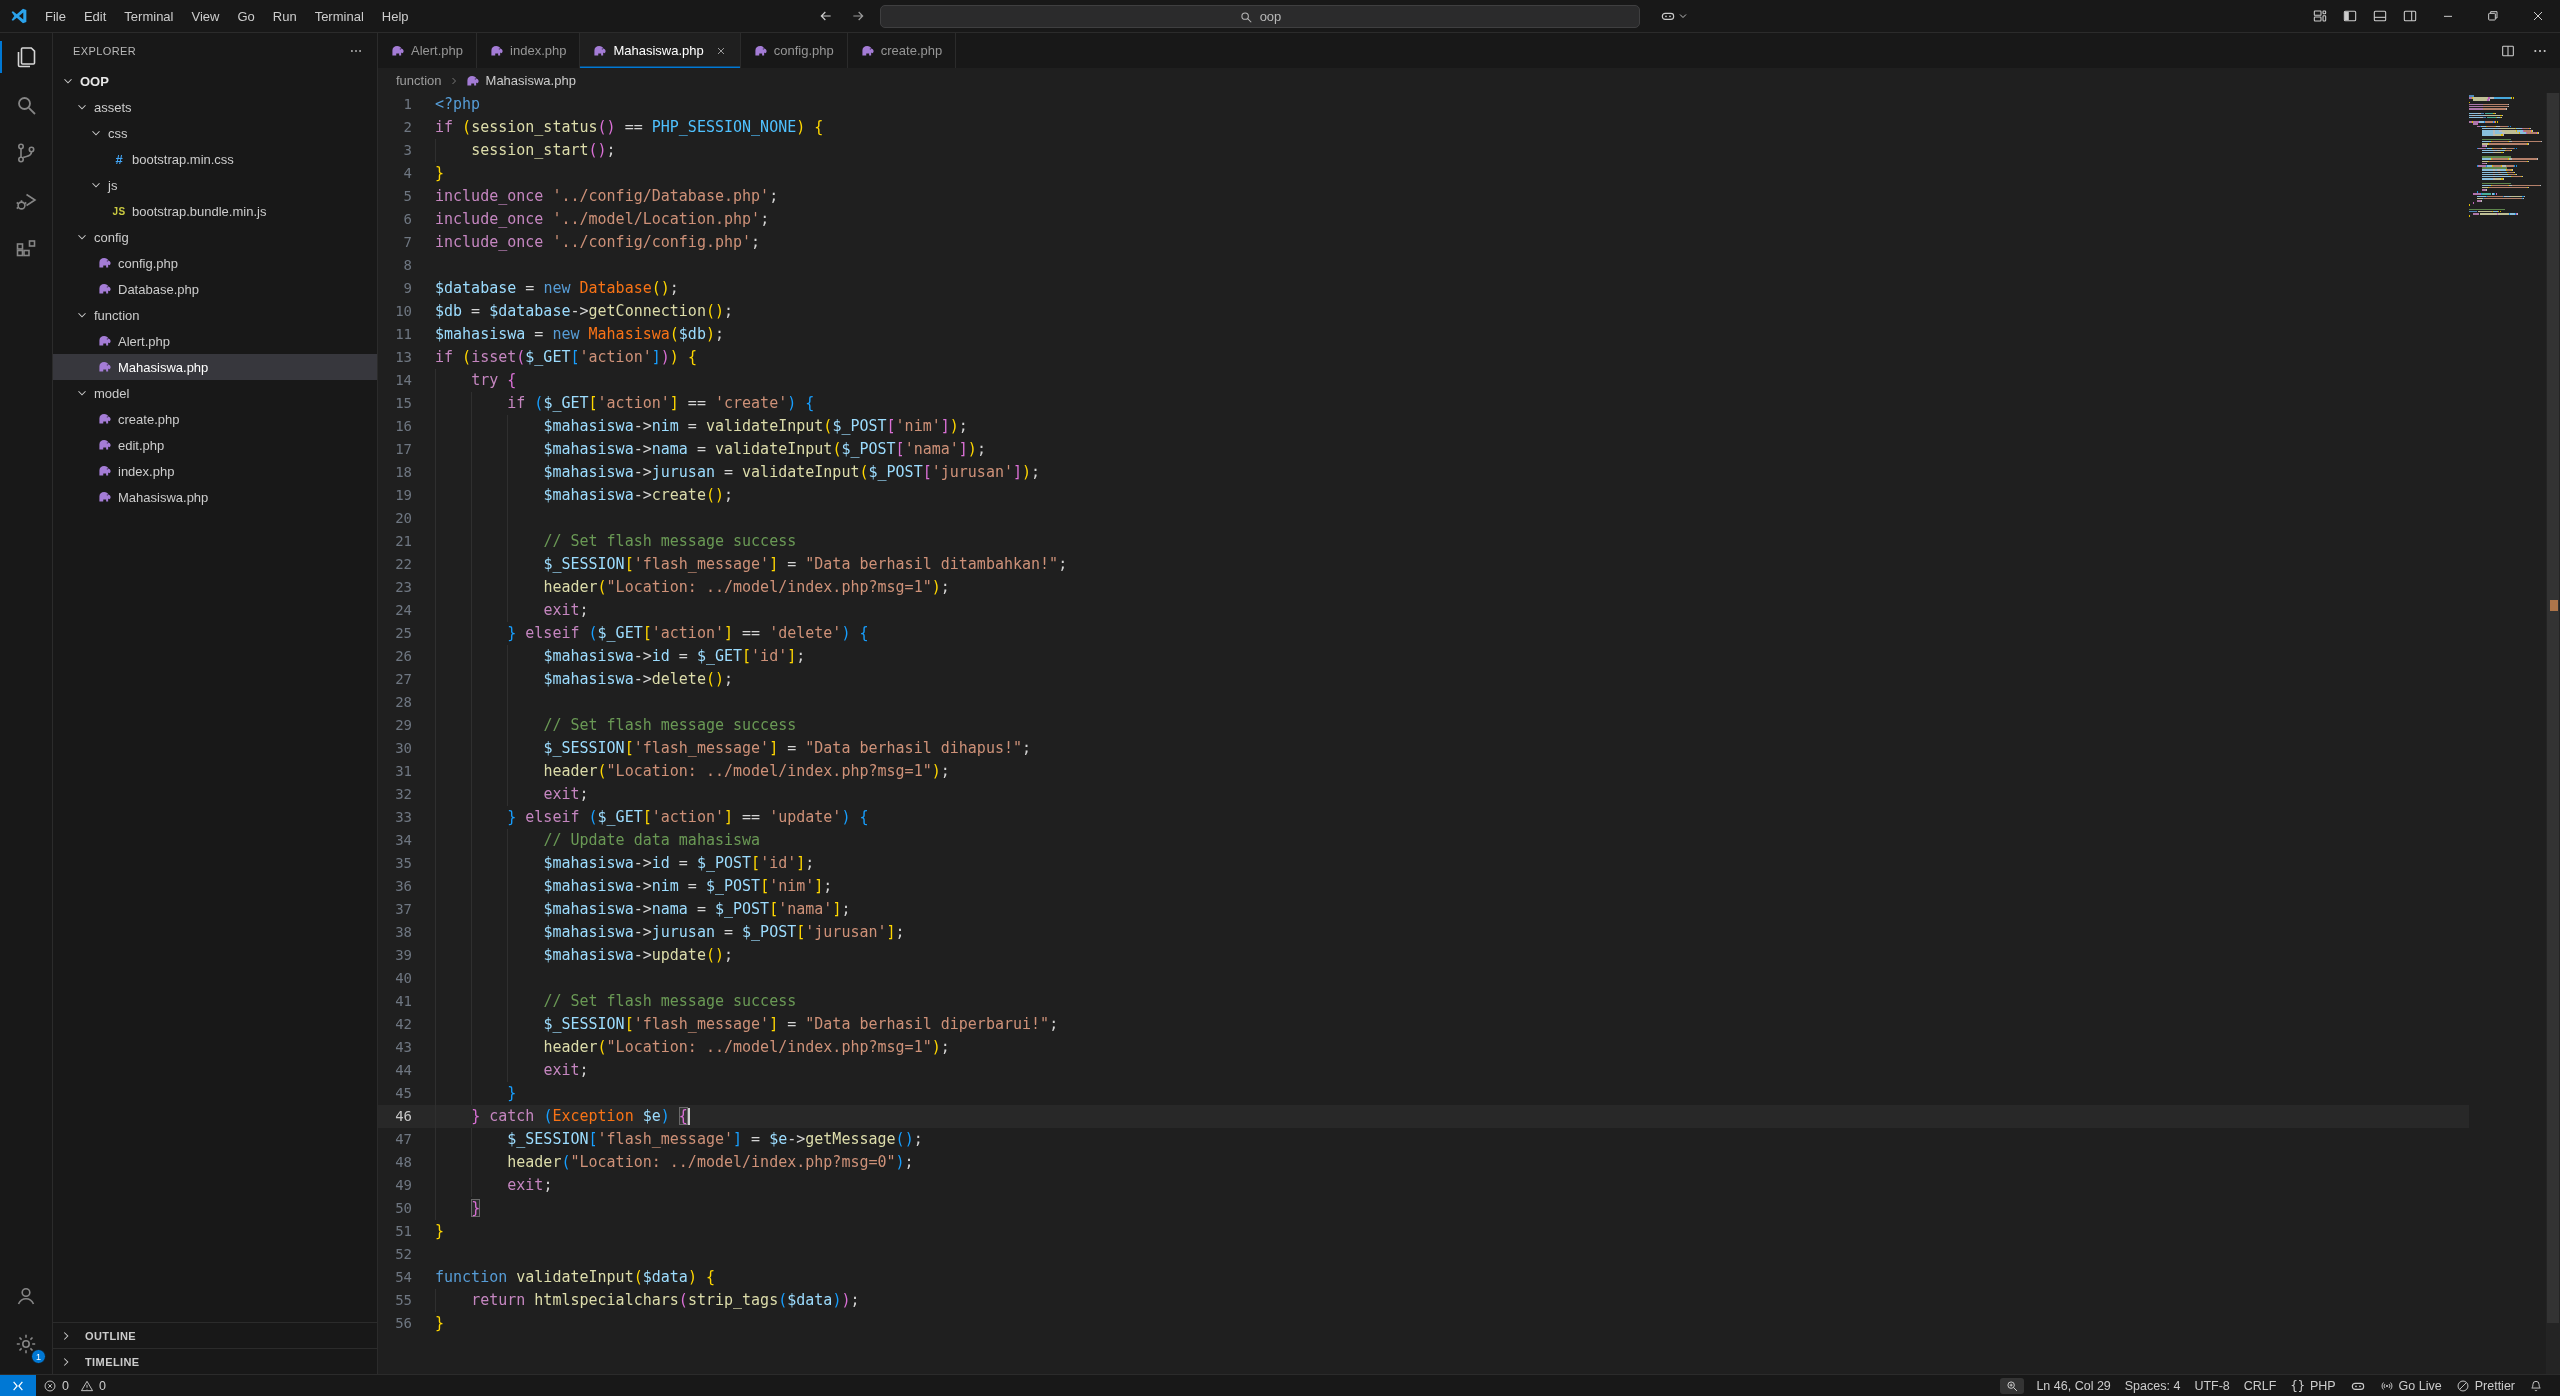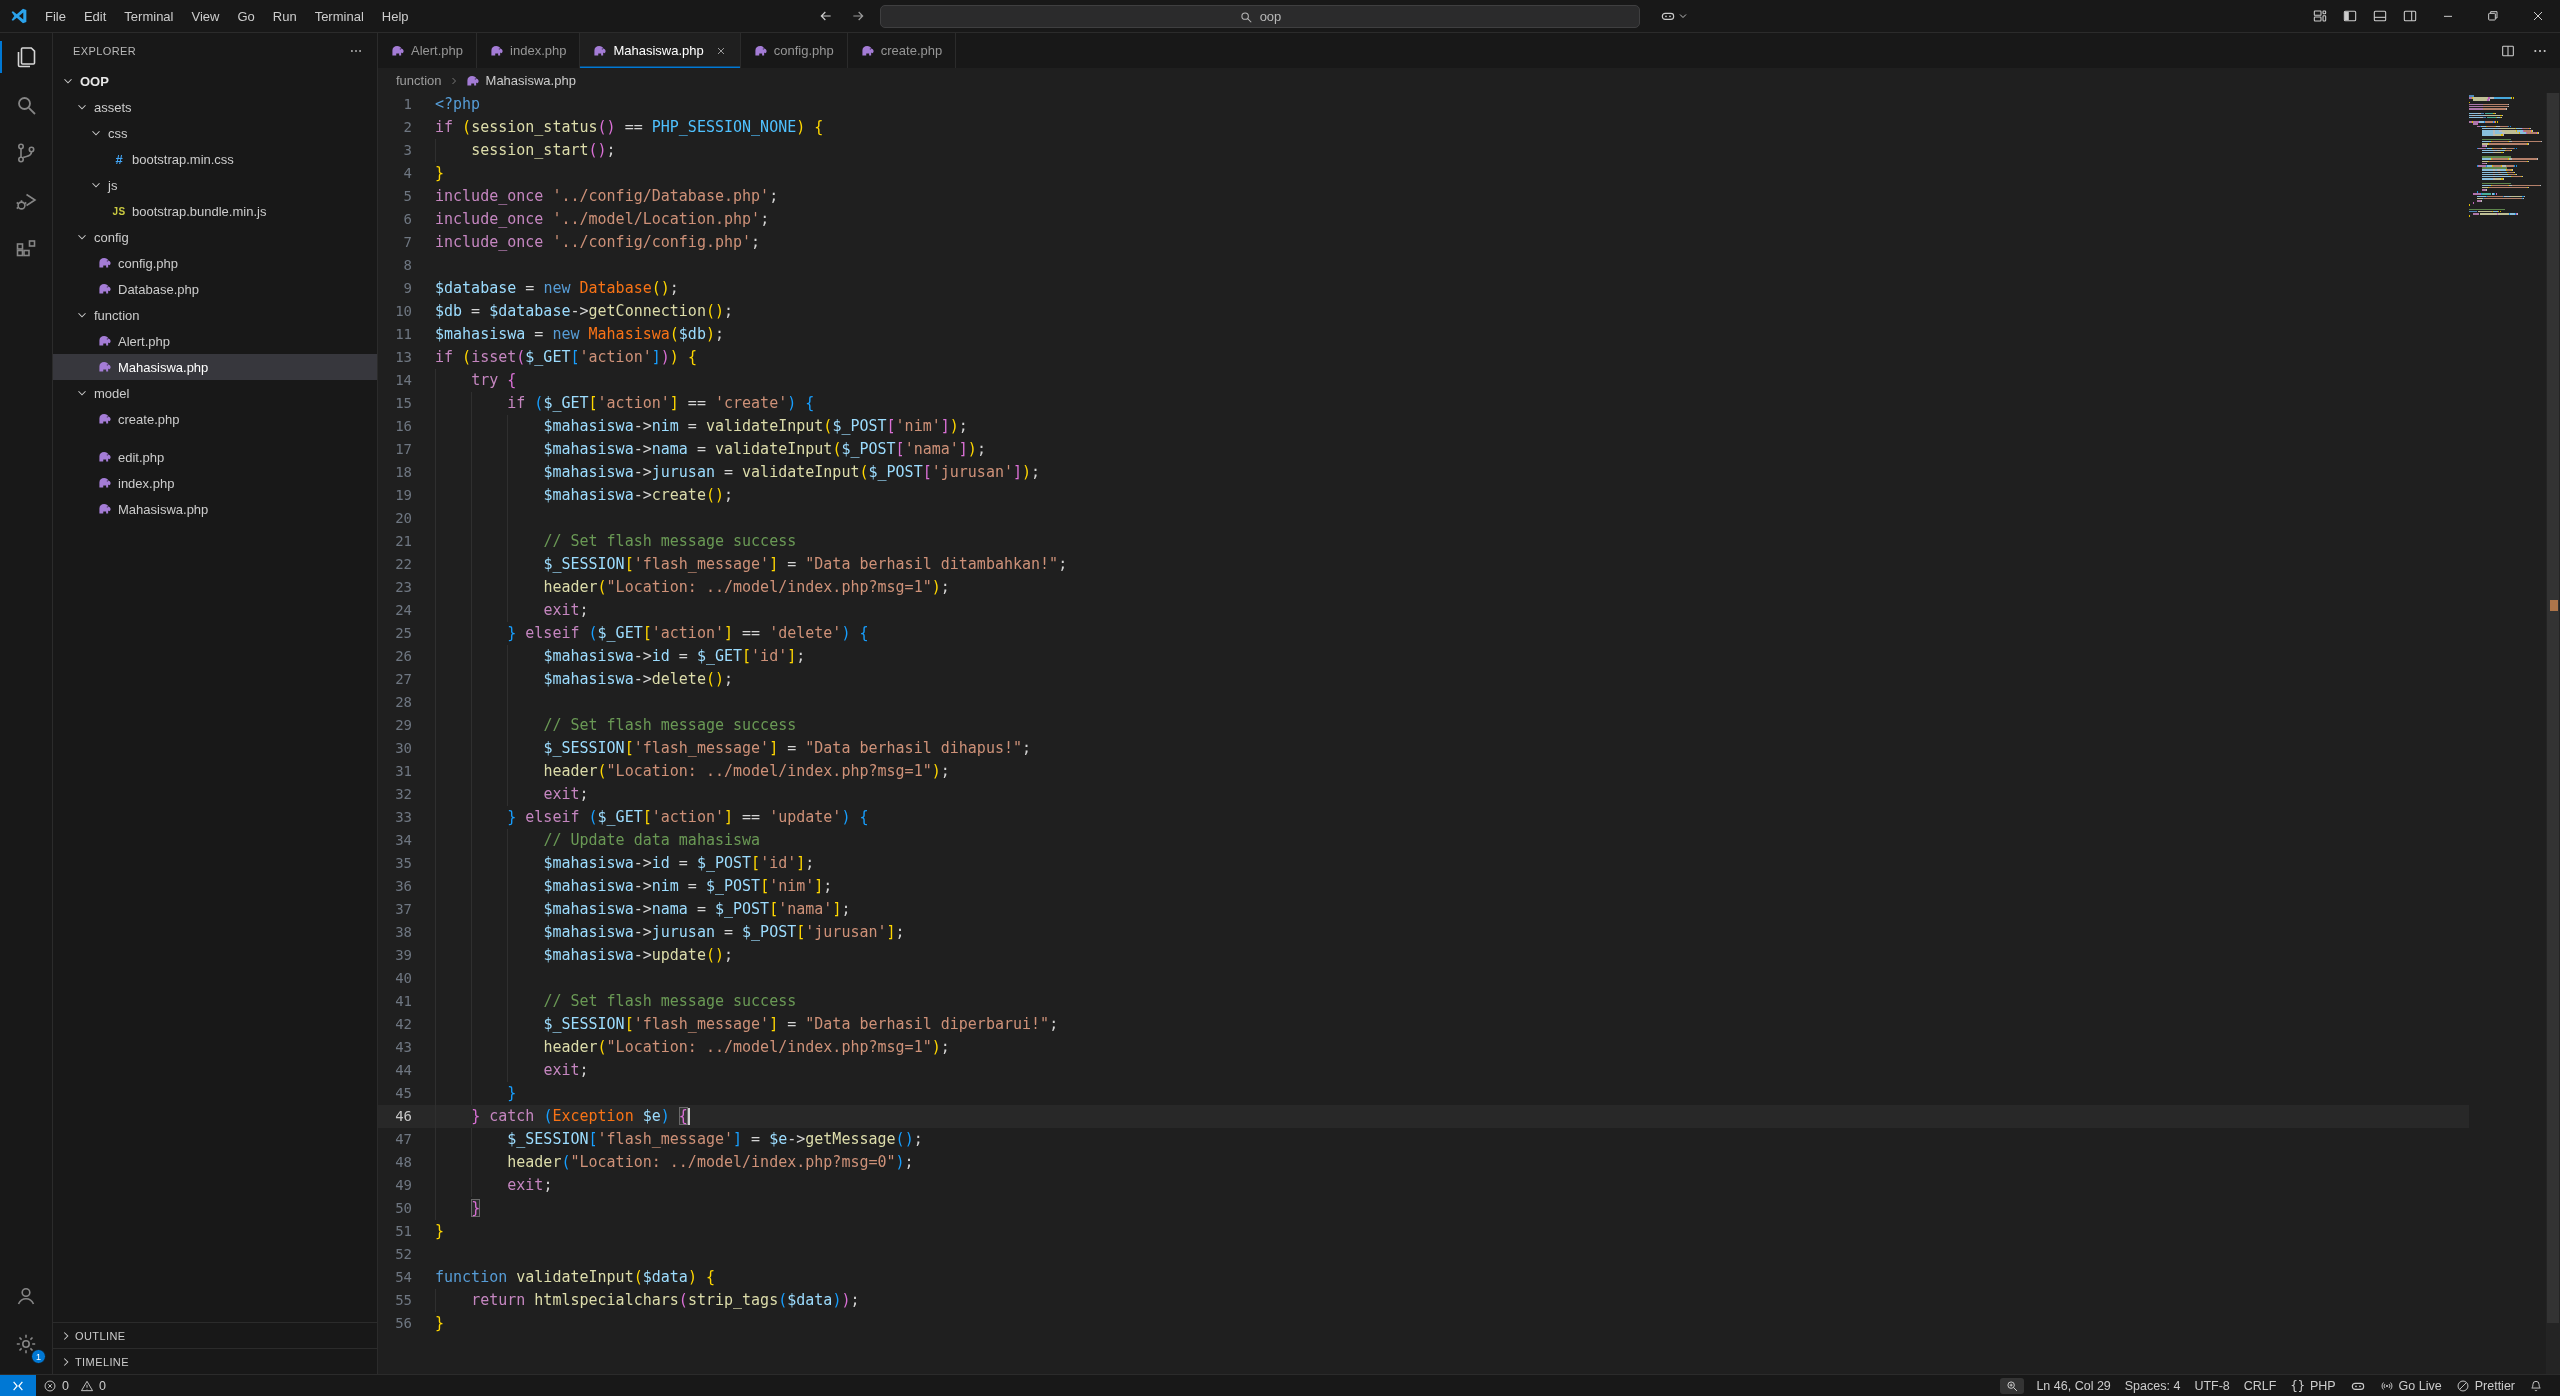--- a/index.html
+++ b/index.html
@@ -49,21 +49,21 @@
   .row.selected{background:#37373d;color:#ffffff}
   .row .chev{width:18px;flex:none;color:#cccccc}
   .row .fspace{width:8px;flex:none}
   .row .ficon{width:20px;flex:none}
   .fbadge{width:20px;flex:none;text-align:center;font-weight:700}
   .fbadge.css{color:#42a5f5;font-size:13px}
   .fbadge.js{color:#cbcb41;font-size:10px;letter-spacing:.3px}
   .tlabel{margin-left:3px}
   .sb-sections{flex:none}
   .section{height:26px;border-top:1px solid #2b2b2b;display:flex;align-items:center;padding-left:6px;
-    font-size:11px;font-weight:400;color:#cccccc;gap:2px;letter-spacing:.4px}
+    font-size:11px;font-weight:700;color:#cccccc;gap:12px;letter-spacing:.4px}
 
   
   .editor{flex:1;display:flex;flex-direction:column;background:#1f1f1f;min-width:0}
   .tabbar{height:35px;background:#181818;display:flex;position:relative;flex:none}
   .tabs{display:flex;height:100%}
   .tab{display:flex;align-items:center;gap:6px;padding:0 13px;font-size:13px;color:#969696;
     border-right:1px solid #2b2b2b;background:#181818;height:100%}
   .tab.active{background:#1f1f1f;color:#ffffff;box-shadow:inset 0 -1.5px 0 #0078d4}
   .tab .close{margin-left:5px;color:#c5c5c5}
   .tab-actions{position:absolute;right:12px;top:0;height:100%;display:flex;align-items:center;gap:16px;color:#cccccc}
@@ -393,21 +393,21 @@
         <div class="row" style="padding-left: 34px;">
           <span class="fspace"></span>
           <span class="icon sm ficon">
             <svg viewBox="0 0 16 16">
               <path fill="#A47CD6" d="M1.6 13V7.4c0-3 2.3-5 5.4-5 2.4 0 4.3 1.2 5 3 1.4.2 2.4 1.4 2.4 2.8 0 1.2-.7 2.1-1.7 2.3l-1.1-.8V13h-2.3v-2.1H6V13H1.6z"></path>
               <circle cx="10.7" cy="5.6" r=".7" fill="#3b2a52"></circle>
             </svg>
           </span>
           <span class="tlabel">create.php</span>
         </div>
-        <div class="row" style="padding-left: 34px; margin-top: 12px;">
+        <div class="row" style="padding-left: 34px;">
           <span class="fspace"></span>
           <span class="icon sm ficon">
             <svg viewBox="0 0 16 16">
               <path fill="#A47CD6" d="M1.6 13V7.4c0-3 2.3-5 5.4-5 2.4 0 4.3 1.2 5 3 1.4.2 2.4 1.4 2.4 2.8 0 1.2-.7 2.1-1.7 2.3l-1.1-.8V13h-2.3v-2.1H6V13H1.6z"></path>
               <circle cx="10.7" cy="5.6" r=".7" fill="#3b2a52"></circle>
             </svg>
           </span>
           <span class="tlabel">edit.php</span>
         </div>
         <div class="row" style="padding-left: 34px;">

